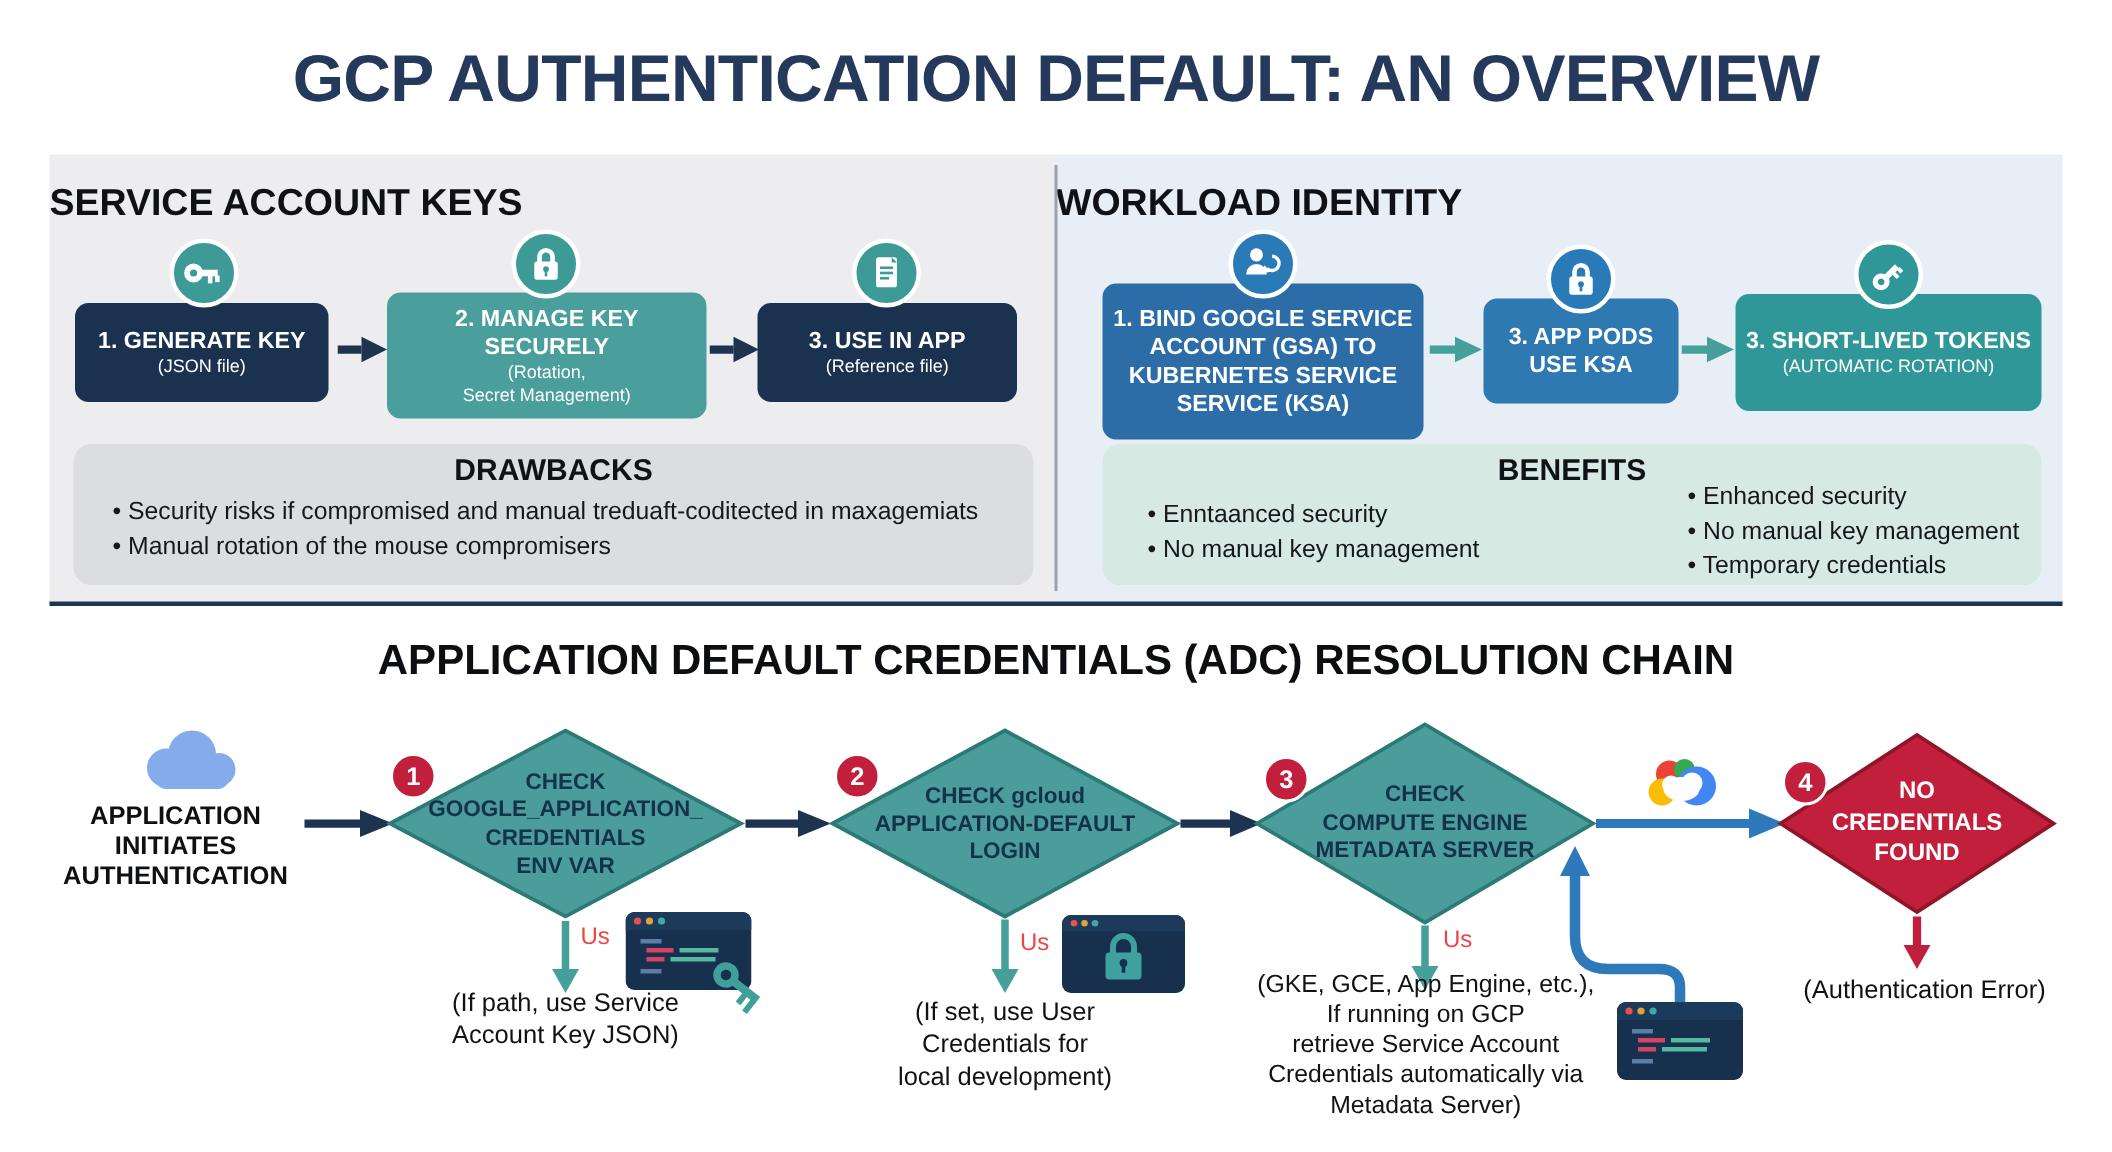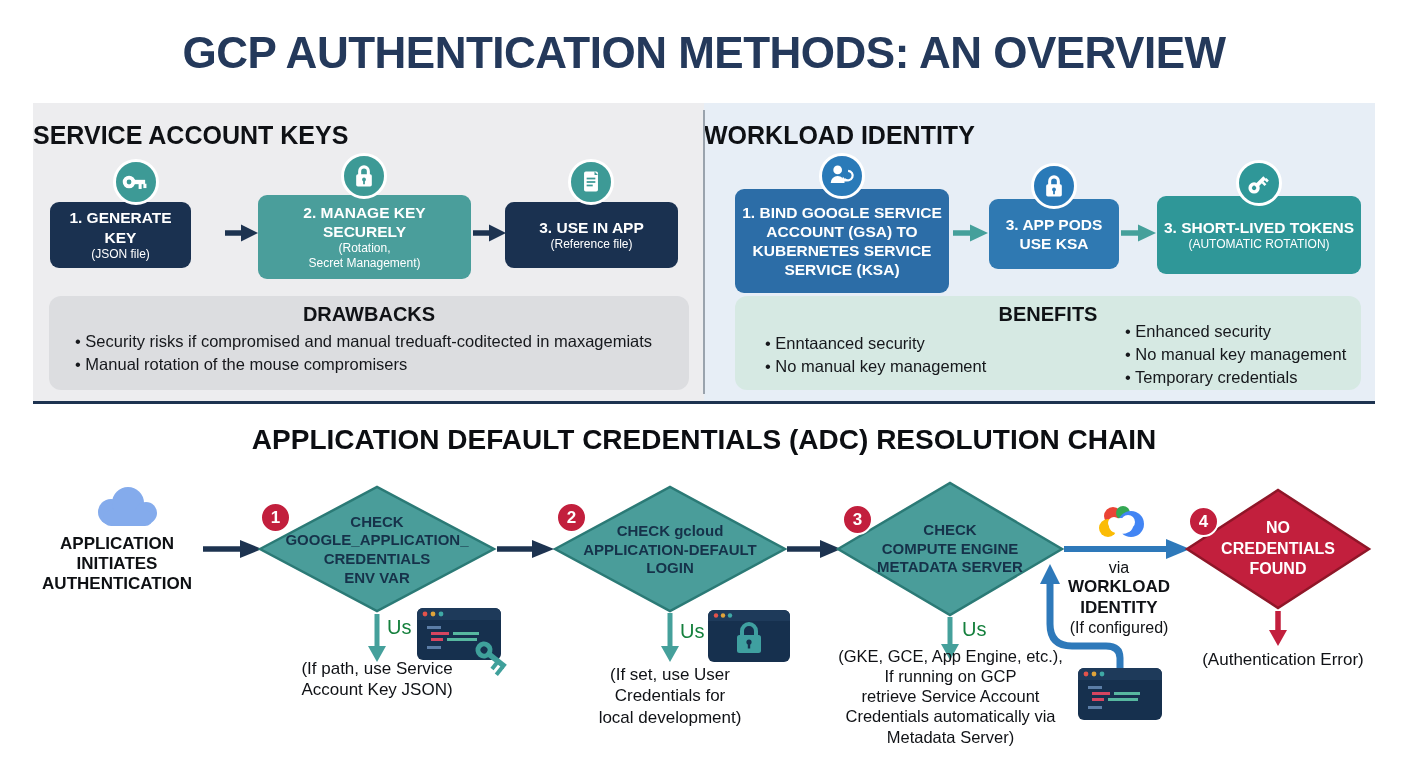--- a/index.html
+++ b/index.html
@@ -55,40 +55,40 @@
   .diamond-red{fill:var(--red);stroke:#8f1628;stroke-width:2.5}
   .dtext{position:absolute;display:flex;flex-direction:column;align-items:center;justify-content:center;
     text-align:center;font-weight:700;font-size:15px;line-height:1.25;color:var(--diamond-text);z-index:2}
   .dtext.white{color:#fff;font-size:16px;line-height:1.3}
   .badge{position:absolute;width:31px;height:31px;border-radius:50%;background:var(--red);
     border:2.5px solid #fff;color:#fff;font-weight:700;font-size:17px;display:flex;
     align-items:center;justify-content:center;z-index:4}
   .startlabel{position:absolute;left:42px;top:64px;width:150px;text-align:center;
     font-weight:700;font-size:17px;line-height:1.18;color:#0e1013}
   .startlabel span{display:block}
-  .uslbl{position:absolute;font-size:20px;color:#15803d}
+  .uslbl{position:absolute;font-size:16px;color:#ef4444}
   .note{position:absolute;text-align:center;font-size:17px;line-height:1.25;color:#101216}
   .note span{display:block}
   .note.small{font-size:16.5px;line-height:1.22}
   .viablock{position:absolute;left:1046px;top:88px;width:146px;text-align:center;
     font-size:16px;line-height:1.2;color:#101216}
   .viablock span{display:block}
   .viablock .b{font-weight:700;font-size:17px}
 </style>
 </head>
 <body>
 
 <div class="stage">
 
-  <h1 class="main-title">GCP AUTHENTICATION METHODS: AN OVERVIEW</h1>
+  <h1 class="main-title">GCP AUTHENTICATION DEFAULT: AN OVERVIEW</h1>
 
   <div class="panel panel-left">
     <div class="panel-title">SERVICE ACCOUNT KEYS</div>
 
-    <div class="stepbox bg-navy" style="left:17px;top:99px;width:141px;height:66px">
+    <div class="stepbox bg-navy" style="left:17px;top:99px;width:169px;height:66px">
       <span class="lbl">1. GENERATE KEY</span>
       <span class="sub">(JSON file)</span>
     </div>
     <div class="iconcirc bg-cteal" style="left:80px;top:56px">
       <svg width="40" height="40" viewBox="0 0 46 46">
           <circle cx="15" cy="23" r="5" fill="none" stroke="#fff" stroke-width="4.5"></circle>
           <rect x="19.5" y="20.5" width="14" height="5" fill="#fff"></rect>
           <rect x="26" y="25" width="3.5" height="6" fill="#fff"></rect>
           <rect x="31.5" y="25" width="3.5" height="5" fill="#fff"></rect>
         </svg>
@@ -337,26 +337,20 @@
 
     <svg class="micon" style="left:1096px;top:33px" width="52" height="40" viewBox="0 0 52 40">
       <circle cx="17" cy="13" r="9" fill="#ea4335"></circle>
         <circle cx="27" cy="10" r="7" fill="#34a853"></circle>
       <circle cx="12" cy="25" r="9" fill="#fbbc05"></circle>
         <circle cx="35" cy="21" r="13" fill="#4285f4"></circle>
       <ellipse cx="25" cy="23" rx="12" ry="8" fill="#fff"></ellipse>
         <circle cx="18" cy="20" r="6" fill="#fff"></circle>
         <circle cx="32" cy="19" r="7" fill="#fff"></circle>
     </svg>
-    <div class="viablock">
-      <span>via</span>
-      <span class="b">WORKLOAD</span>
-      <span class="b">IDENTITY</span>
-      <span>(If configured)</span>
-    </div>
     <svg class="micon" style="left:1078px;top:198px" width="84" height="52" viewBox="0 0 84 52">
       <rect x="0" y="0" width="84" height="52" rx="6" fill="#16304e"></rect>
       <path d="M0 6 a6 6 0 0 1 6-6 H78 a6 6 0 0 1 6 6 V12 H0 Z" fill="#1e3a5a"></path>
       <circle cx="8" cy="6" r="2.4" fill="#e5534b"></circle>
         <circle cx="16" cy="6" r="2.4" fill="#e0a33a"></circle>
         <circle cx="24" cy="6" r="2.4" fill="#3fa9a5"></circle>
       <rect x="10" y="18" width="14" height="3" fill="#5b7da6"></rect>
       <rect x="14" y="24" width="18" height="3" fill="#d64560"></rect>
         <rect x="36" y="24" width="26" height="3" fill="#57b8a0"></rect>
       <rect x="14" y="30" width="12" height="3" fill="#d64560"></rect>

